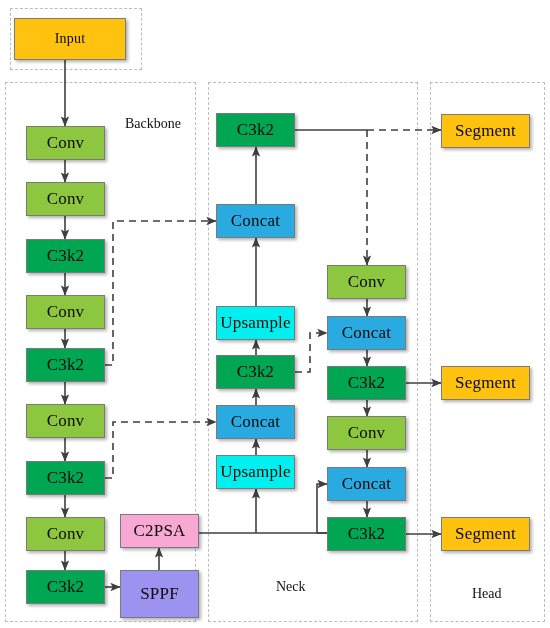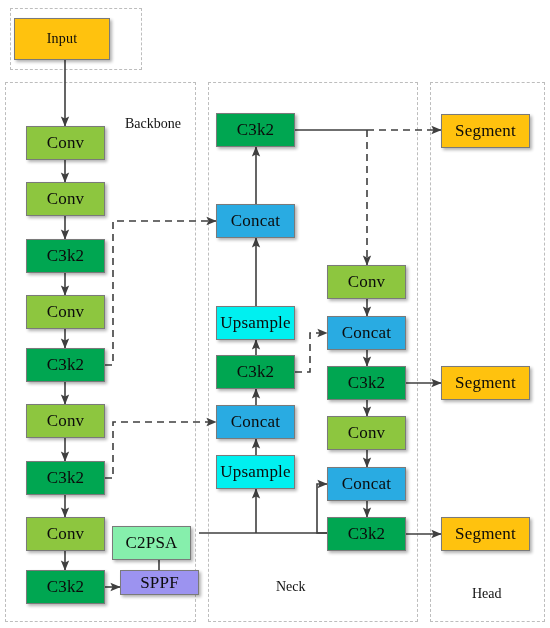--- a/index.html
+++ b/index.html
@@ -63,32 +63,32 @@
         <polyline points="295,372 310,372 310,333 327,333" fill="none" stroke="#3f3f3f" stroke-width="1.6" stroke-dasharray="7,5" marker-end="url(#arrowhead)"></polyline>
         <polyline points="367,350 367,366" fill="none" stroke="#3f3f3f" stroke-width="1.6" marker-end="url(#arrowhead)"></polyline>
         <polyline points="406,383 441,383" fill="none" stroke="#3f3f3f" stroke-width="1.6" marker-end="url(#arrowhead)"></polyline>
         <polyline points="367,400 367,416" fill="none" stroke="#3f3f3f" stroke-width="1.6" marker-end="url(#arrowhead)"></polyline>
         <polyline points="367,450 367,467" fill="none" stroke="#3f3f3f" stroke-width="1.6" marker-end="url(#arrowhead)"></polyline>
         <polyline points="367,533 317,533 317,484 327,484" fill="none" stroke="#3f3f3f" stroke-width="1.6" marker-end="url(#arrowhead)"></polyline>
         <polyline points="367,501 367,517" fill="none" stroke="#3f3f3f" stroke-width="1.6" marker-end="url(#arrowhead)"></polyline>
         <polyline points="406,534 441,534" fill="none" stroke="#3f3f3f" stroke-width="1.6" marker-end="url(#arrowhead)"></polyline>
       </g>
   </svg>
-<div class="node" style="left: 14px; top: 18px; width: 96px; height: 42px; background: rgb(255, 194, 14); font-size: 14px;">Input</div>
+<div class="node" style="left: 14px; top: 18px; width: 112px; height: 42px; background: rgb(255, 194, 14); font-size: 14px;">Input</div>
     <div class="node" style="left: 26px; top: 126px; width: 79px; height: 34px; background: rgb(141, 198, 63);">Conv</div>
     <div class="node" style="left: 26px; top: 182px; width: 79px; height: 34px; background: rgb(141, 198, 63);">Conv</div>
     <div class="node" style="left: 26px; top: 239px; width: 79px; height: 34px; background: rgb(0, 166, 81);">C3k2</div>
     <div class="node" style="left: 26px; top: 295px; width: 79px; height: 34px; background: rgb(141, 198, 63);">Conv</div>
     <div class="node" style="left: 26px; top: 348px; width: 79px; height: 34px; background: rgb(0, 166, 81);">C3k2</div>
     <div class="node" style="left: 26px; top: 404px; width: 79px; height: 34px; background: rgb(141, 198, 63);">Conv</div>
     <div class="node" style="left: 26px; top: 461px; width: 79px; height: 34px; background: rgb(0, 166, 81);">C3k2</div>
     <div class="node" style="left: 26px; top: 517px; width: 79px; height: 34px; background: rgb(141, 198, 63);">Conv</div>
     <div class="node" style="left: 26px; top: 570px; width: 79px; height: 34px; background: rgb(0, 166, 81);">C3k2</div>
-    <div class="node" style="left: 120px; top: 570px; width: 79px; height: 25px; background: rgb(156, 147, 240);">SPPF</div>
-    <div class="node" style="left: 112px; top: 514px; width: 79px; height: 34px; background: #86efac; margin-top: 12px;">C2PSA</div>
+    <div class="node" style="left: 120px; top: 570px; width: 79px; height: 48px; background: rgb(156, 147, 240);">SPPF</div>
+    <div class="node" style="left: 120px; top: 514px; width: 79px; height: 34px; background: #f9a8d4;">C2PSA</div>
     <div class="node" style="left: 216px; top: 113px; width: 79px; height: 34px; background: rgb(0, 166, 81);">C3k2</div>
     <div class="node" style="left: 216px; top: 204px; width: 79px; height: 34px; background: rgb(41, 171, 226);">Concat</div>
     <div class="node" style="left: 216px; top: 306px; width: 79px; height: 34px; background: rgb(0, 240, 240);">Upsample</div>
     <div class="node" style="left: 216px; top: 355px; width: 79px; height: 34px; background: rgb(0, 166, 81);">C3k2</div>
     <div class="node" style="left: 216px; top: 405px; width: 79px; height: 34px; background: rgb(41, 171, 226);">Concat</div>
     <div class="node" style="left: 216px; top: 455px; width: 79px; height: 34px; background: rgb(0, 240, 240);">Upsample</div>
     <div class="node" style="left: 327px; top: 265px; width: 79px; height: 34px; background: rgb(141, 198, 63);">Conv</div>
     <div class="node" style="left: 327px; top: 316px; width: 79px; height: 34px; background: rgb(41, 171, 226);">Concat</div>
     <div class="node" style="left: 327px; top: 366px; width: 79px; height: 34px; background: rgb(0, 166, 81);">C3k2</div>
     <div class="node" style="left: 327px; top: 416px; width: 79px; height: 34px; background: rgb(141, 198, 63);">Conv</div>

